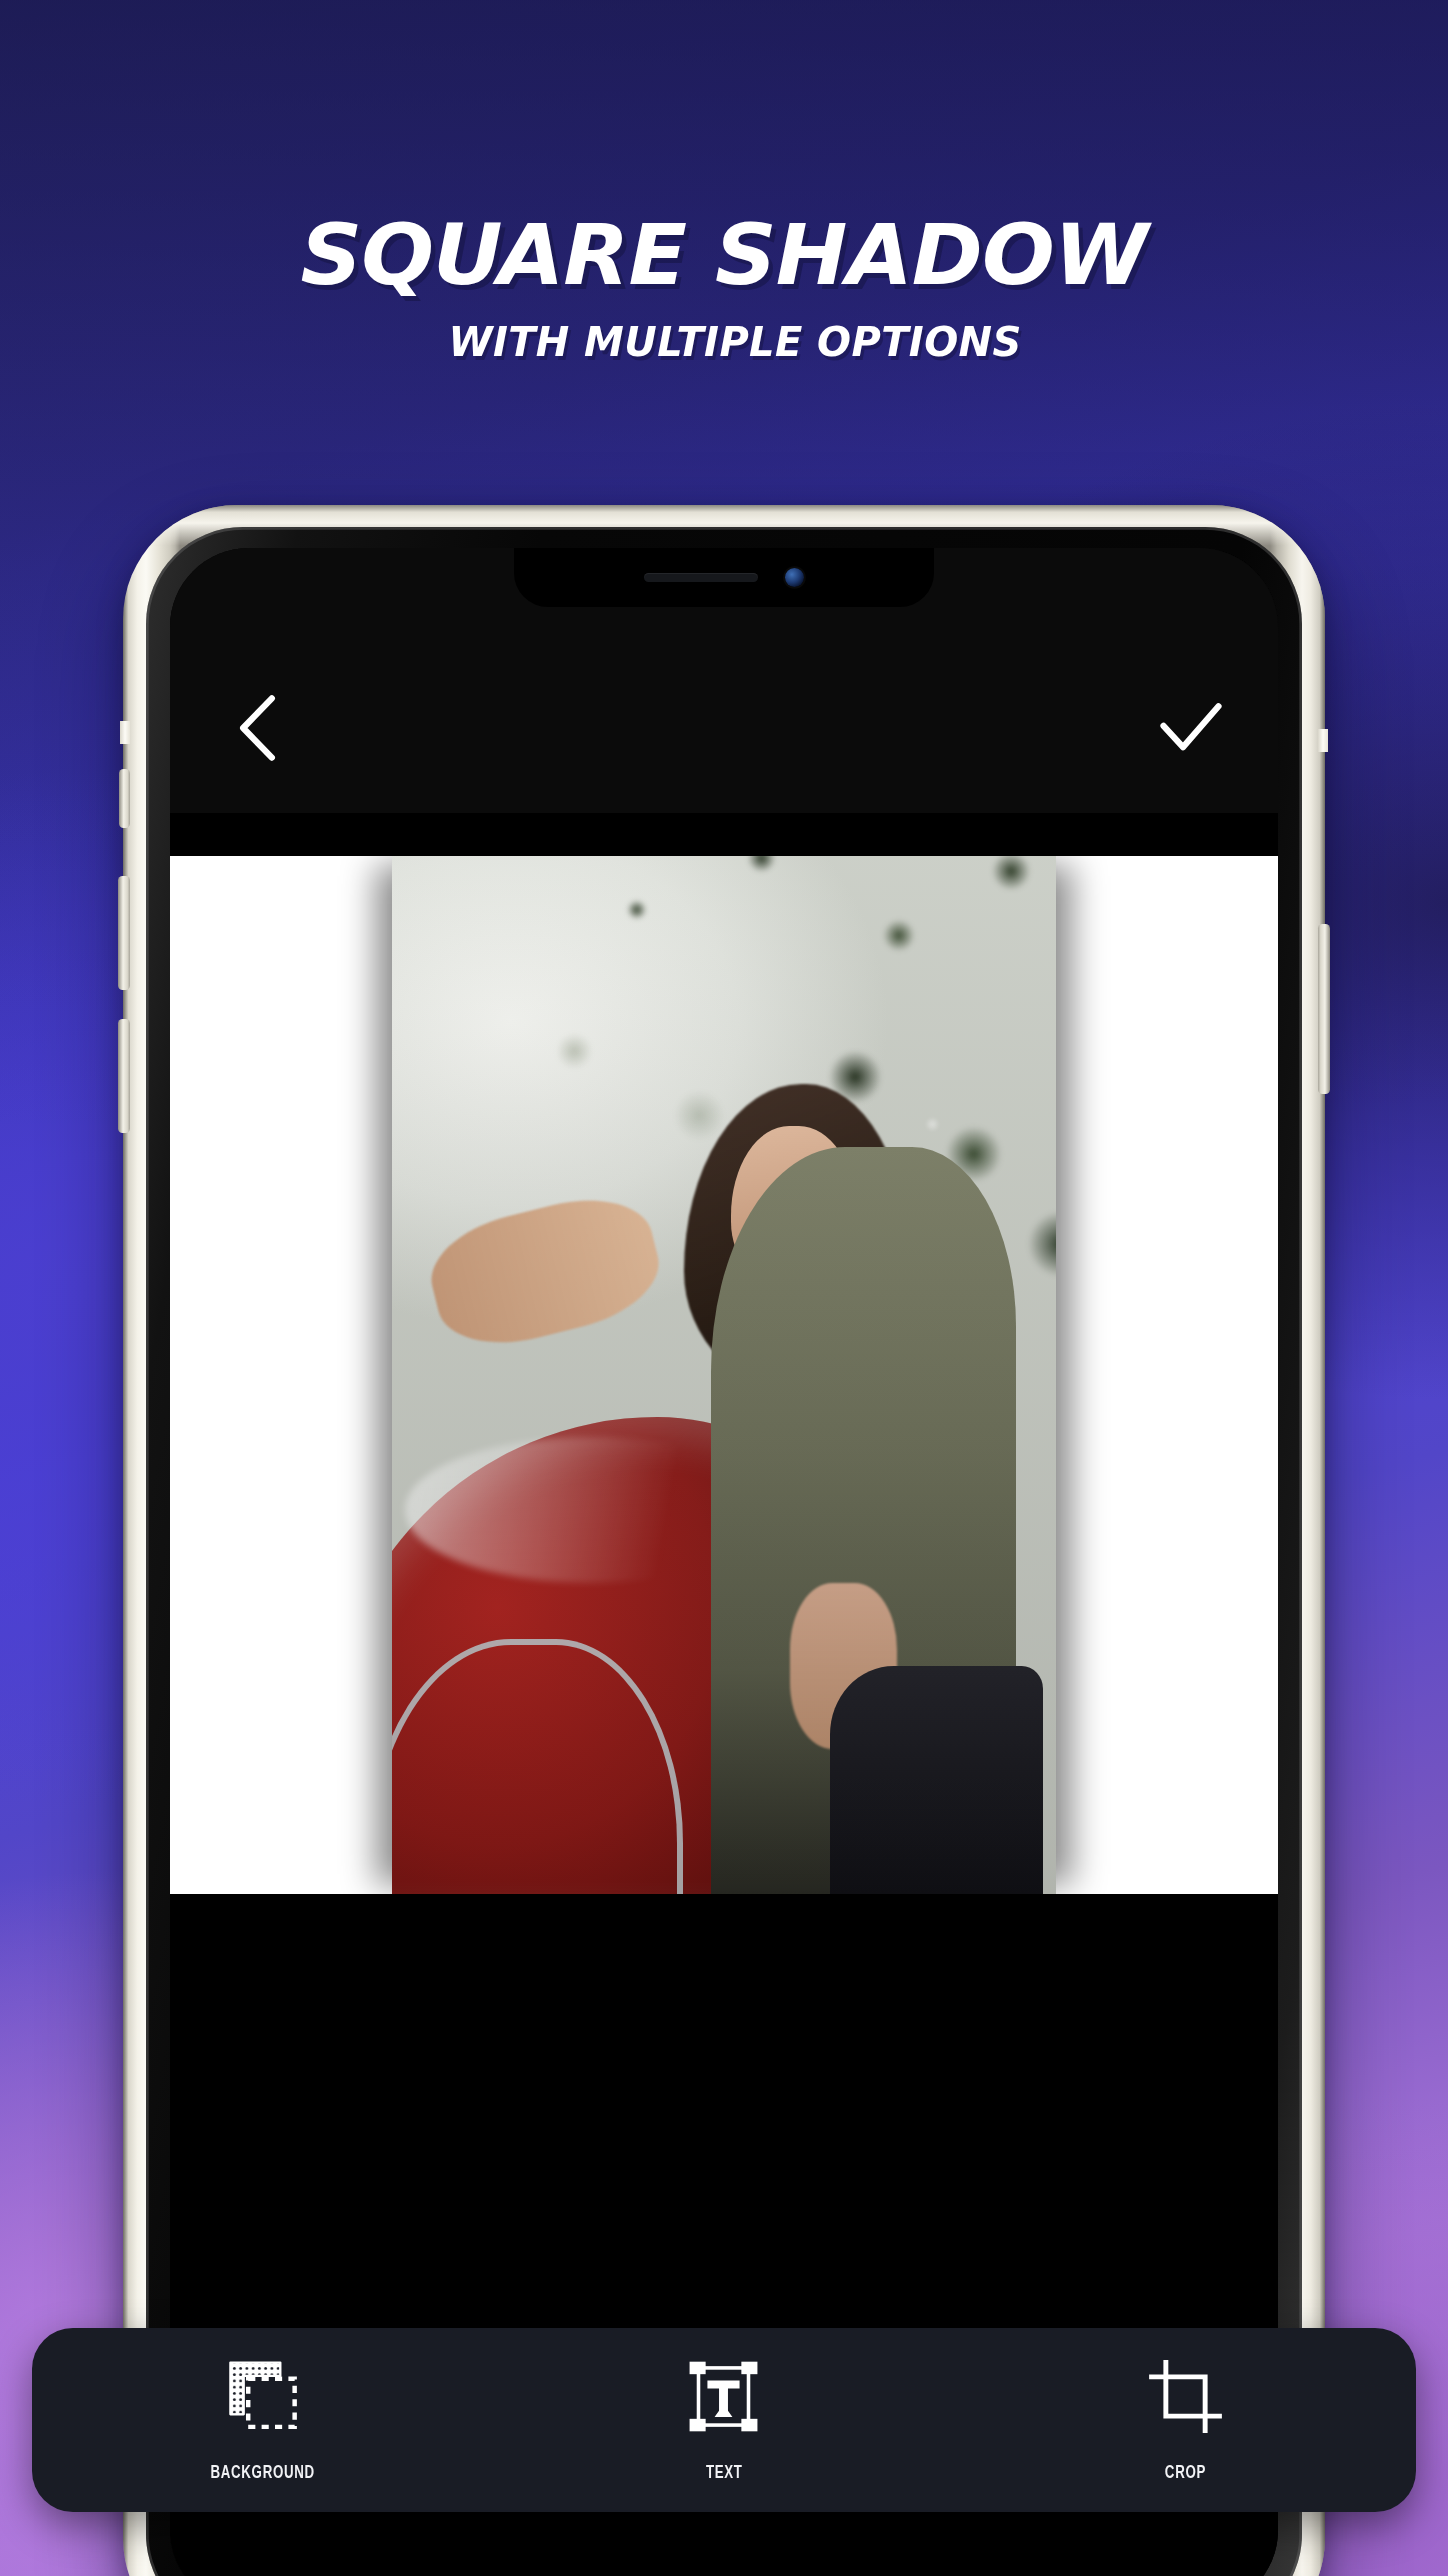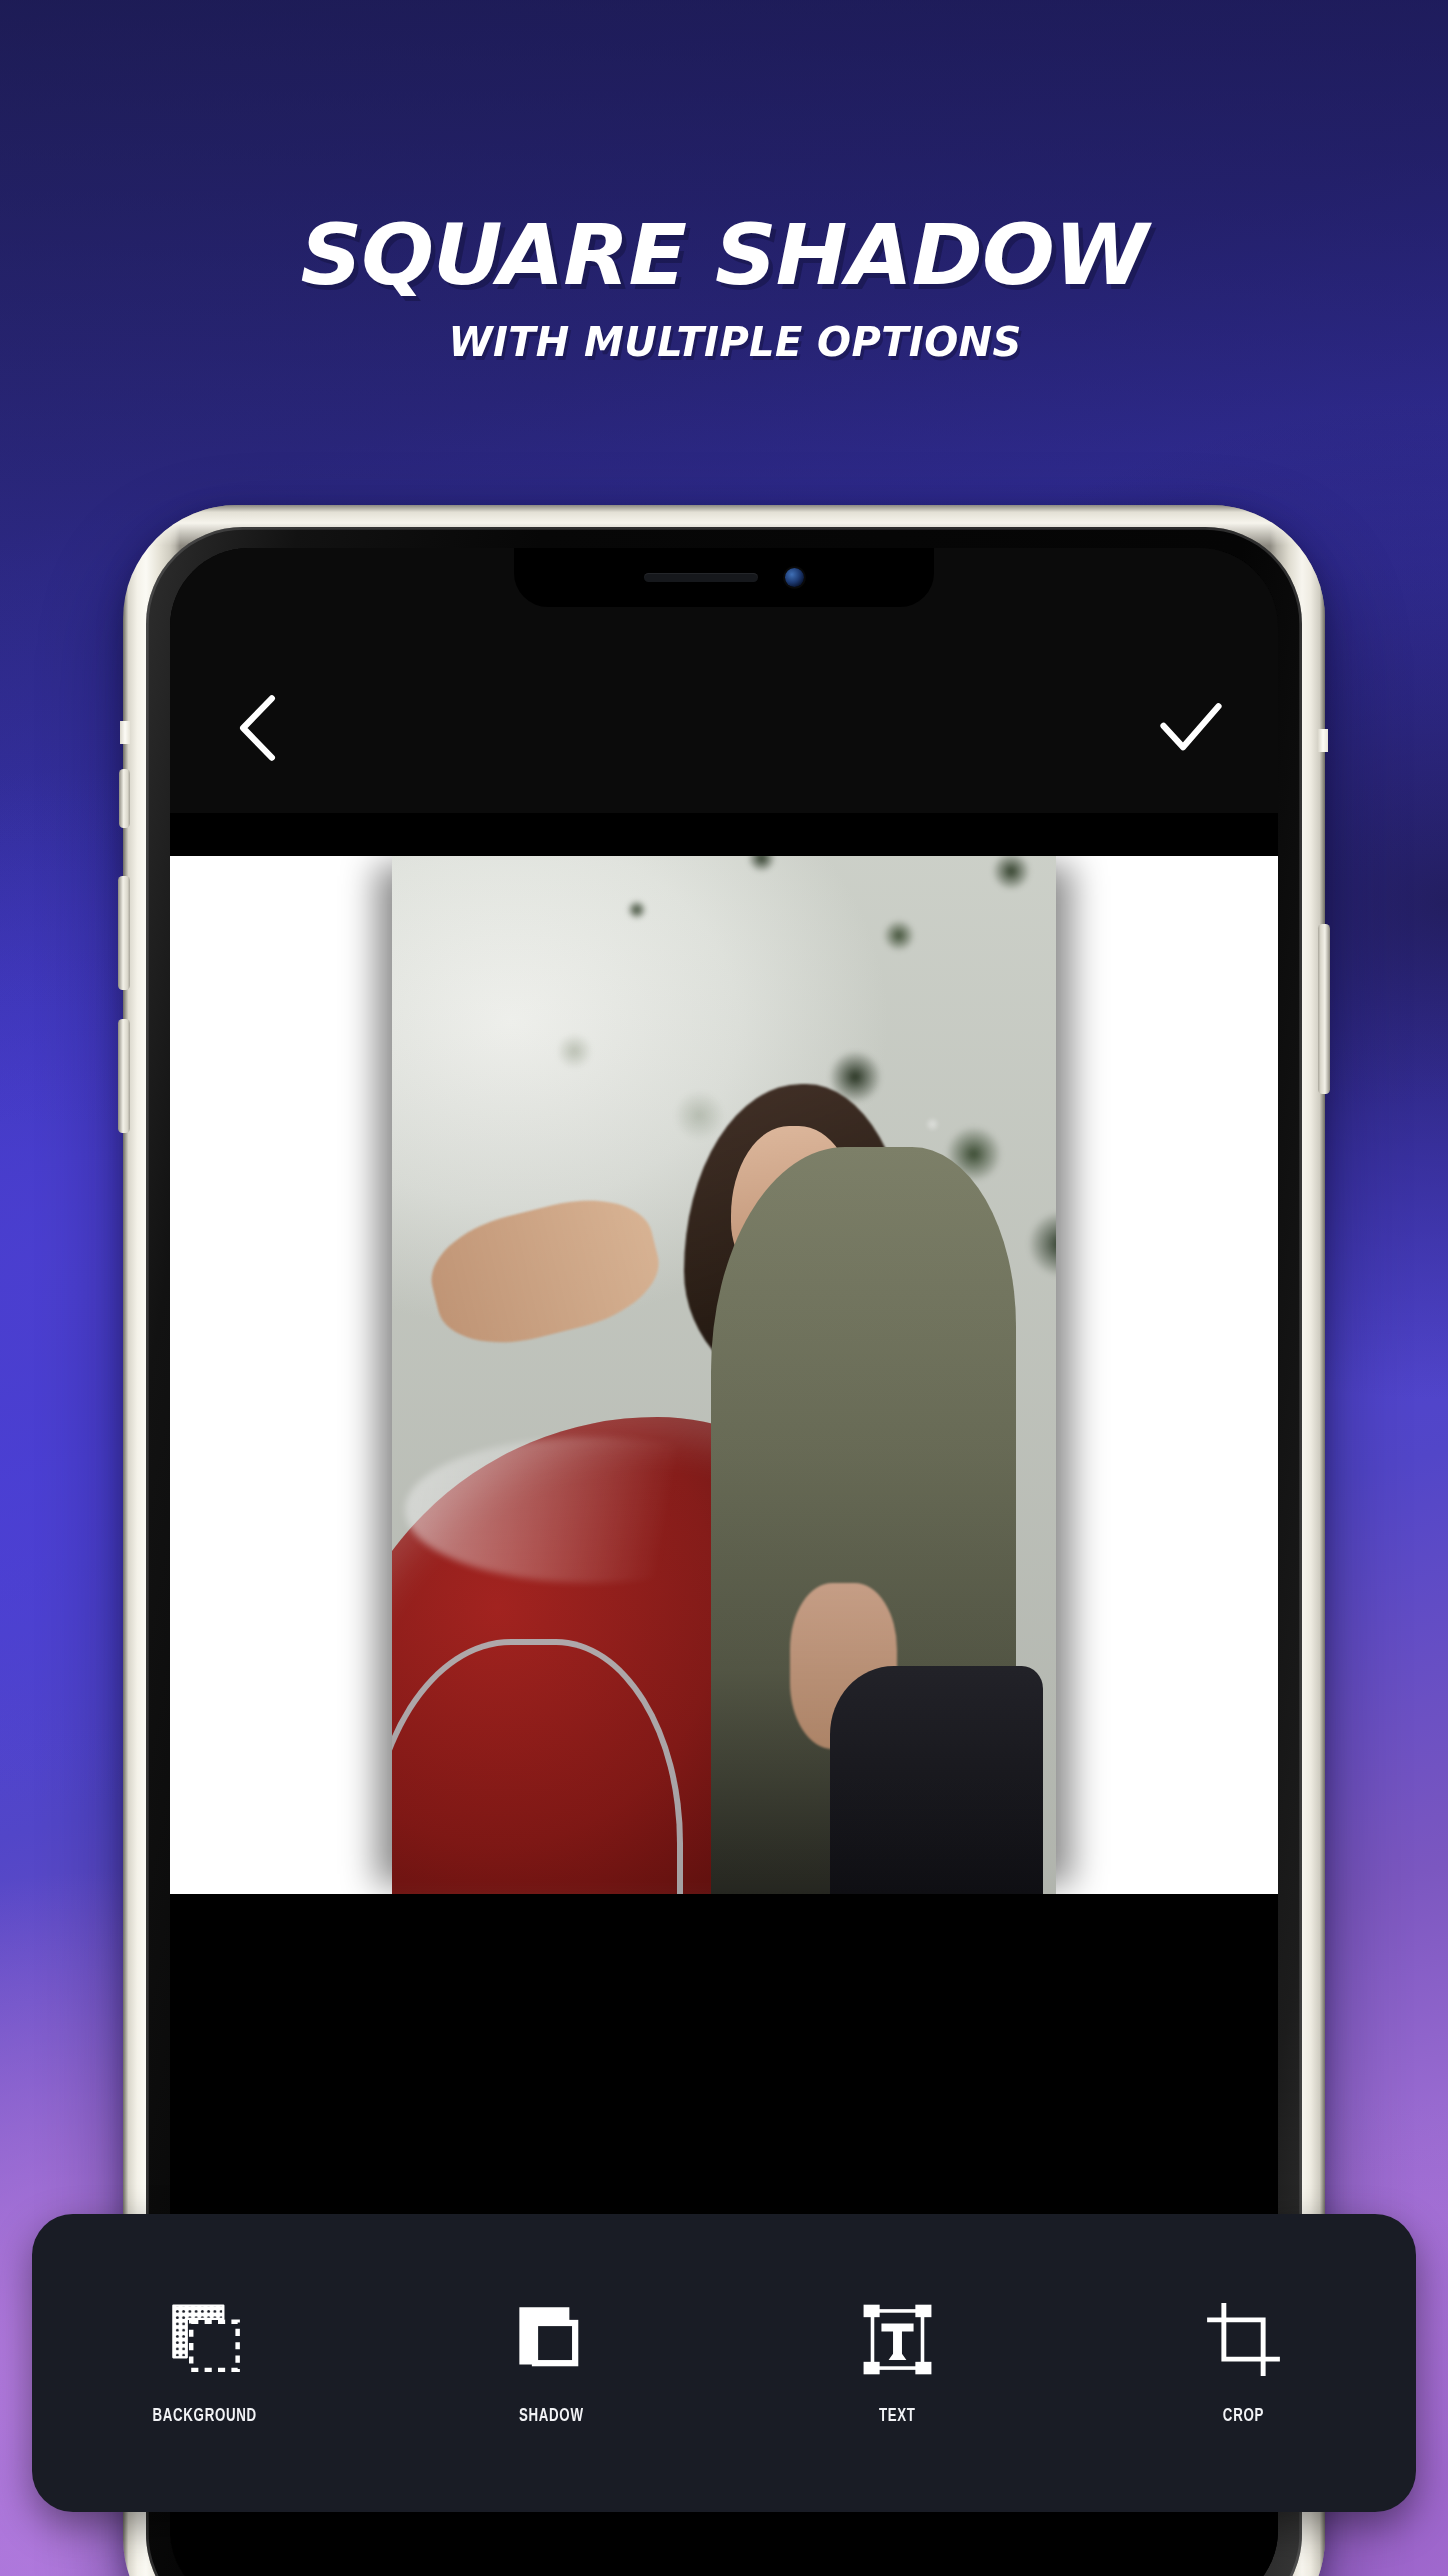--- a/index.html
+++ b/index.html
@@ -222,21 +222,21 @@
     position:absolute;right:2%;bottom:0;width:32%;height:22%;
     background:linear-gradient(180deg,#23232a,#111116);
     border-radius:30% 10% 0 0;filter:blur(0.5px);
   }
   .ph-grain{position:absolute;inset:0;background:linear-gradient(180deg,rgba(255,255,255,.05),rgba(0,0,0,.12));}
 
   
   .toolbar{
     position:absolute;
     left:32px;right:32px;bottom:64px;
-    height:298px;
+    height:184px;
     background:#191c25;
     border-radius:41px;
     display:flex;align-items:center;justify-content:space-around;
     z-index:9;
     box-shadow:0 14.3px 39px rgba(0,0,0,.42);
   }
   .tool{
     display:flex;flex-direction:column;align-items:center;gap:27px;
     width:184px;
   }
@@ -332,31 +332,20 @@
               <circle cx="3.5" cy="3.5" r="1.6" fill="#191c25"></circle>
             </pattern>
           </defs>
           <path d="M6 4 H62 V19 H21 V62 H6 Z" fill="url(#dots)" stroke="#ffffff" stroke-width="2.5" stroke-linejoin="round"></path>
           <rect x="26" y="22" width="52" height="54" fill="none" stroke="#ffffff" stroke-width="5" stroke-dasharray="8 7" stroke-linecap="butt"></rect>
         </svg>
       </div>
       <div class="tool-label">BACKGROUND</div>
     </div>
 
-    <div class="tool">
-      <div class="tool-ico">
-        <svg width="75" height="75" viewBox="0 0 84 84" aria-hidden="true">
-          <path d="M6 6 H62 V22 H22 V70 H6 Z" fill="#ffffff"></path>
-          <rect x="22" y="22" width="48" height="48" fill="#ffffff"></rect>
-          <rect x="27" y="27" width="38" height="38" fill="#191c25"></rect>
-          <rect x="22" y="22" width="48" height="48" fill="none" stroke="#ffffff" stroke-width="4"></rect>
-        </svg>
-      </div>
-      <div class="tool-label">SHADOW</div>
-    </div>
 
 
     <div class="tool">
       <div class="tool-ico">
         <svg width="75" height="75" viewBox="0 0 84 84" aria-hidden="true">
           <rect x="14" y="10" width="56" height="64" fill="none" stroke="#ffffff" stroke-width="4"></rect>
           <rect x="4" y="3" width="18" height="14" fill="#ffffff"></rect>
           <rect x="62" y="3" width="18" height="14" fill="#ffffff"></rect>
           <rect x="4" y="67" width="18" height="14" fill="#ffffff"></rect>
           <rect x="62" y="67" width="18" height="14" fill="#ffffff"></rect>

